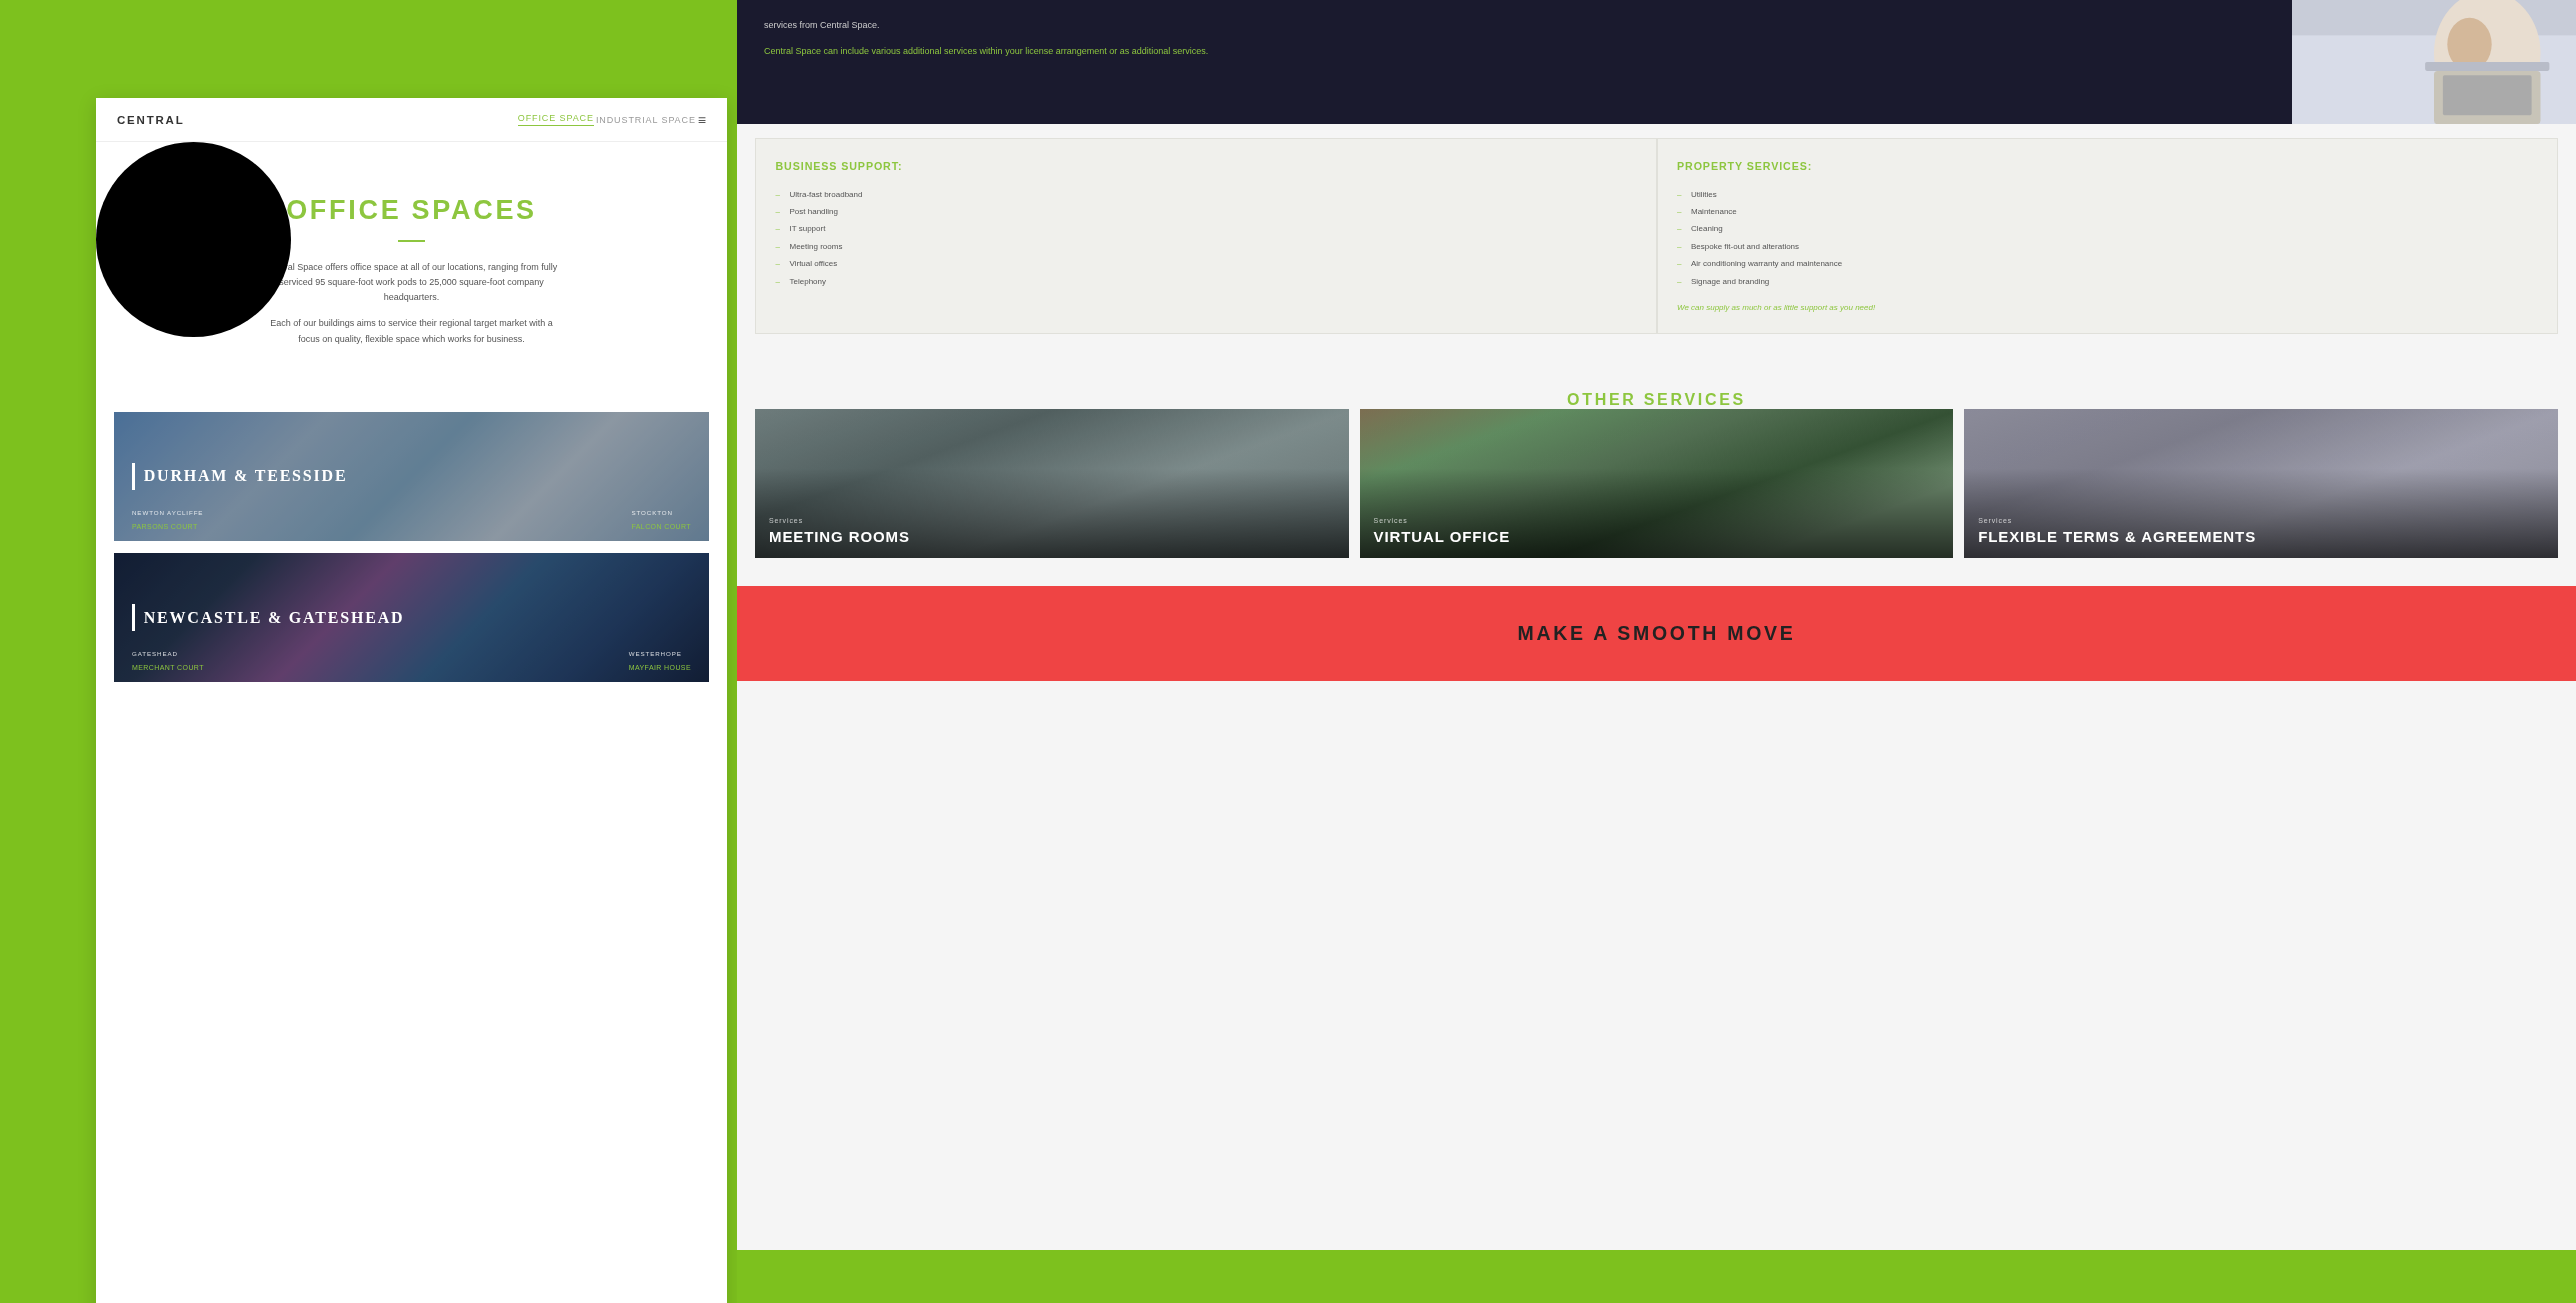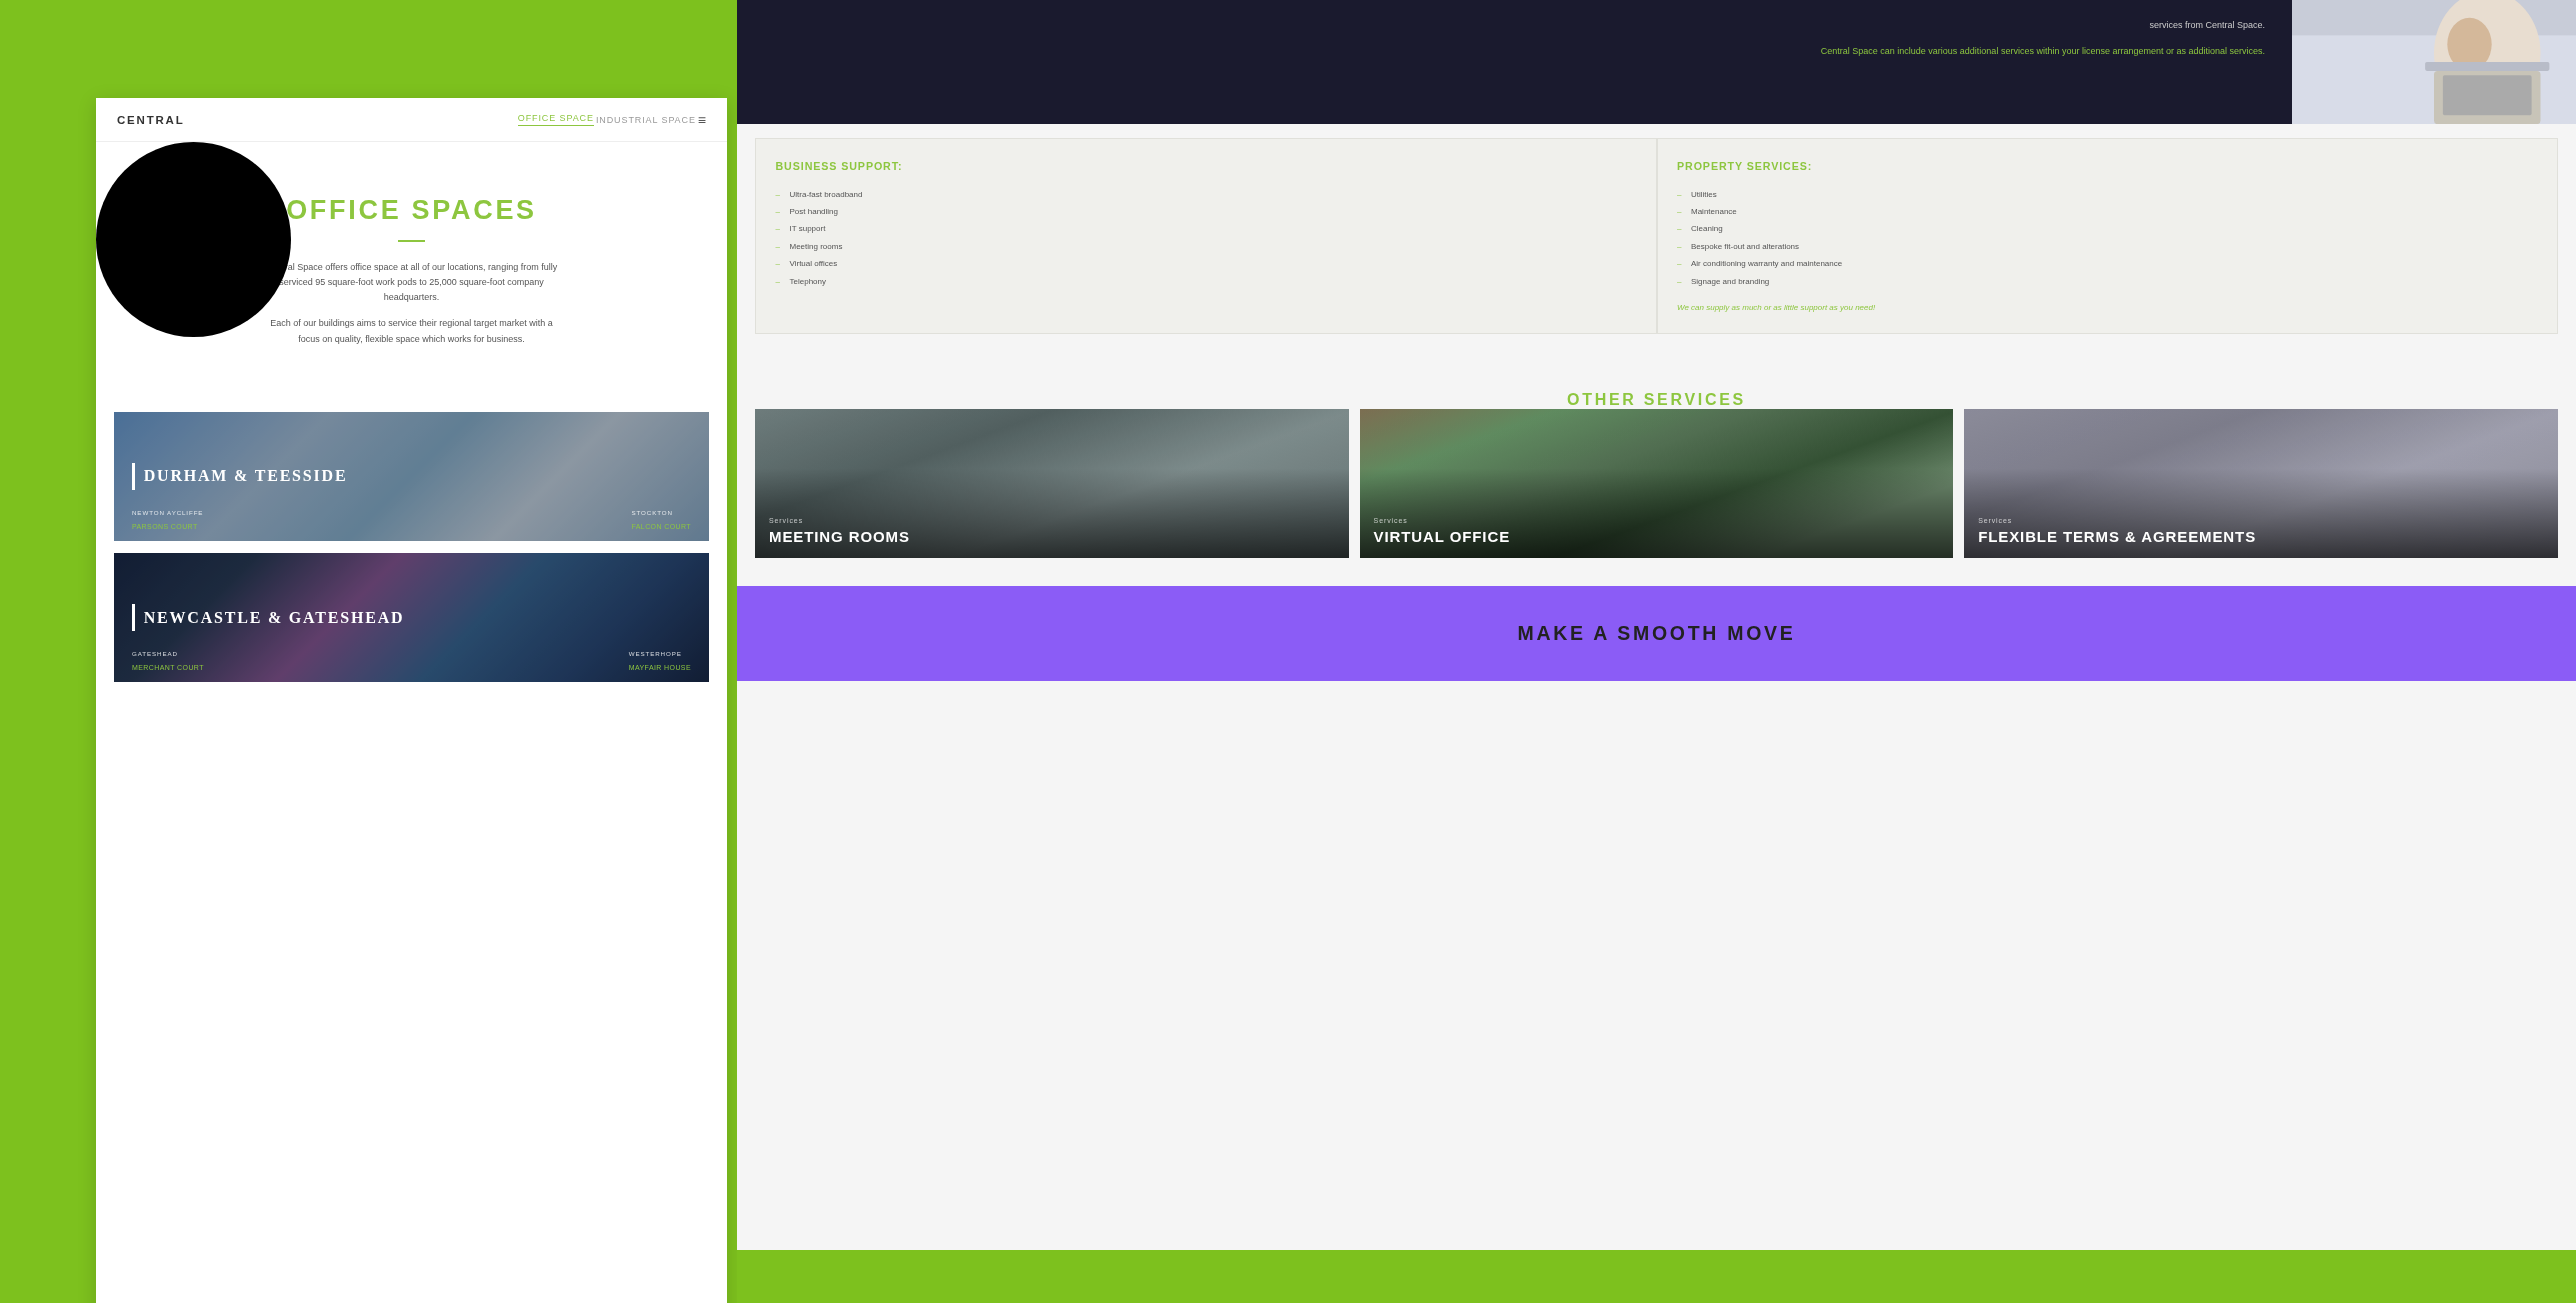--- a/index.html
+++ b/index.html
@@ -180,21 +180,20 @@
       top: 0;
       right: 0;
       left: 0;
       height: 124px;
       background: #1a1a2e;
       display: flex;
     }
     .top-image-text {
       padding: 18px 27px;
       flex: 1;
-      text-align: right;
     }
     .top-image-text p {
       font-size: 9px;
       color: #ccc;
       line-height: 1.7;
       margin-bottom: 10.7px;
     }
     .top-image-text .highlight {
       color: #8dc63f;
       margin-top: 28px;
@@ -317,21 +316,21 @@
       line-height: 1.2;
     }
 
     
     .smooth-move-section {
       position: absolute;
       top: 586px;
       left: 0;
       right: 0;
       text-align: center;
-      background: #8b5cf6;
+      background: #ef4444;
       padding: 36px;
     }
     .smooth-move-title {
       font-size: 19.5px;
       font-weight: 700;
       color: #222;
       letter-spacing: 2.7px;
       text-transform: uppercase;
     }
 

